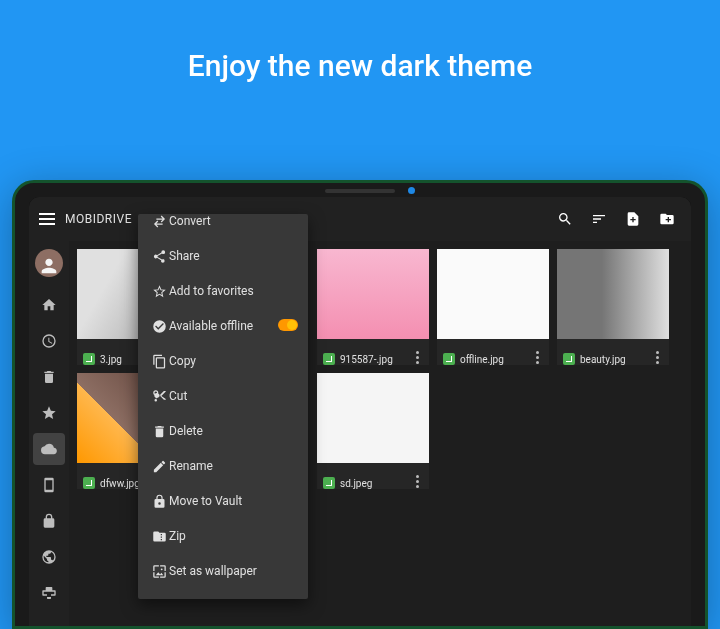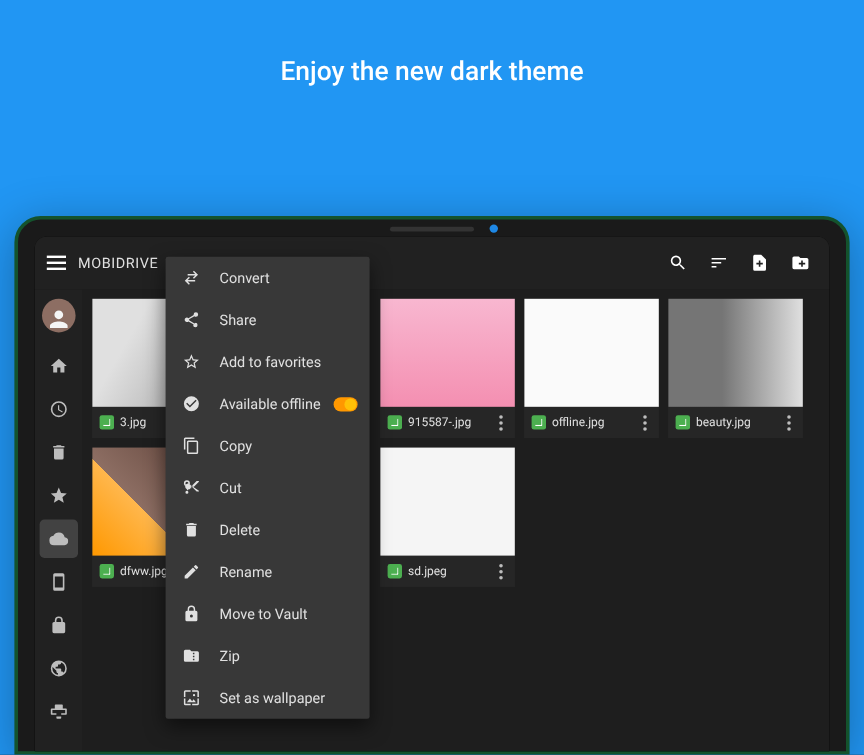--- a/index.html
+++ b/index.html
@@ -1,18 +1,18 @@
 <!DOCTYPE html>
 <html><head>
 <meta charset="utf-8">
 <style>
 *{margin:0;padding:0;box-sizing:border-box;font-family:Roboto,Arial,sans-serif}
 body{background:#2196f3;width:720px;height:629px;overflow:hidden;position:relative}
 .bg-icons{position:absolute;inset:0;opacity:.08;pointer-events:none}
-.promo-title{color:#fff;text-align:center;font-size:22px;font-weight:500;padding-top:48px}
+.promo-title{color:#fff;text-align:center;font-size:30px;font-weight:500;padding-top:48px}
 .tablet{position:absolute;left:12px;right:12px;top:180px;bottom:0;background:#1a1a1a;border-radius:22px 22px 0 0;box-shadow:0 8px 40px rgba(0,0,0,.3);border:3px solid #14532d}
 .tablet-inner{position:absolute;inset:14px 14px 0 14px;background:#000;border-radius:10px 10px 0 0;overflow:hidden}
 .speaker{position:absolute;top:6px;left:50%;transform:translateX(-50%);width:70px;height:4px;background:#333;border-radius:3px}
 .camera{position:absolute;top:4px;left:calc(50% + 48px);width:7px;height:7px;background:#1e88e5;border-radius:50%}
 .screen{position:absolute;inset:0;background:#1e1e1e;display:flex;flex-direction:column}
 .topbar{height:44px;background:#212121;display:flex;align-items:center;color:#fff;font-size:13px}
 .hamburger{width:36px;display:flex;justify-content:center}
 .hamburger span{display:block;width:16px;height:2px;background:#fff;position:relative}
 .hamburger span::before,.hamburger span::after{content:"";position:absolute;width:16px;height:2px;background:#fff;left:0}
 .hamburger span::before{top:-5px}.hamburger span::after{top:5px}
@@ -24,28 +24,28 @@
 .rail{width:40px;background:#212121;display:flex;flex-direction:column;align-items:center;padding-top:8px;gap:4px}
 .avatar{width:28px;height:28px;border-radius:50%;background:linear-gradient(135deg,#d7a laminate,#b98);background:#8d6e63;margin-bottom:8px;overflow:hidden;display:flex;align-items:flex-end;justify-content:center}
 .avatar svg{width:22px;height:22px;fill:#f5f5f5}
 .rail-item{width:32px;height:32px;display:flex;align-items:center;justify-content:center;border-radius:4px;cursor:pointer}
 .rail-item.active{background:#424242}
 .rail-item svg{width:16px;height:16px;fill:#bdbdbd}
 .content{flex:1;background:#1e1e1e;padding:8px;overflow:auto;position:relative}
 .grid{display:flex;flex-wrap:wrap;gap:8px;align-content:flex-start}
 .card{width:112px;height:116px;background:#2c2c2c;display:flex;flex-direction:column;cursor:pointer}
 .thumb{flex:1;background:#555;display:flex;align-items:center;justify-content:center;position:relative;overflow:hidden}
-.card-footer{height:26px;background:#262626;display:flex;align-items:center;padding:0 6px;gap:5px}
+.card-footer{height:26px;background:#262626;display:flex;align-items:flex-end;padding:0 6px;gap:5px}
 .file-badge{width:12px;height:12px;background:#4caf50;border-radius:2px;flex-shrink:0;position:relative}
 .file-badge::after{content:"";position:absolute;inset:3px;border:1px solid #fff;border-top:none;border-left:none;border-radius:0 0 1px 0}
 .card-name{color:#e0e0e0;font-size:10px;flex:1;overflow:hidden;text-overflow:ellipsis;white-space:nowrap}
 .card-more{width:12px;height:16px;display:flex;flex-direction:column;justify-content:center;align-items:center;gap:2px}
 .card-more span{width:3px;height:3px;background:#bdbdbd;border-radius:50%}
 .menu{position:absolute;left:138px;top:214px;width:170px;background:#383838;box-shadow:0 6px 16px rgba(0,0,0,.5);z-index:20;border-radius:2px}
-.menu-item{height:35px;display:flex;align-items:center;padding:0 14px;gap:16px;cursor:pointer;position:relative}
+.menu-item{height:35px;display:flex;align-items:flex-start;padding:0 14px;gap:2px;cursor:pointer;position:relative}
 .menu-item svg{width:15px;height:15px;fill:#e0e0e0;flex-shrink:0}
 .menu-label{color:#e0e0e0;font-size:12px;flex:1}
 .toggle{width:20px;height:12px;background:#ff9800;border-radius:6px;position:absolute;right:10px}
 .toggle::after{content:"";position:absolute;width:10px;height:10px;background:#ffc107;border-radius:50%;right:1px;top:1px}
 
 .th1{background:linear-gradient(120deg,#e0e0e0 30%,#9e9e9e)}
 .th2{background:linear-gradient(45deg,#ff9800 0%,#ffb74d 40%,#8d6e63 40%,#5d4037)}
 .th4{background:linear-gradient(180deg,#f8b7d0 0%,#f48fb1)}
 .th5{background:#fafafa}
 .th6{background:linear-gradient(90deg,#757575 40%,#e0e0e0)}

